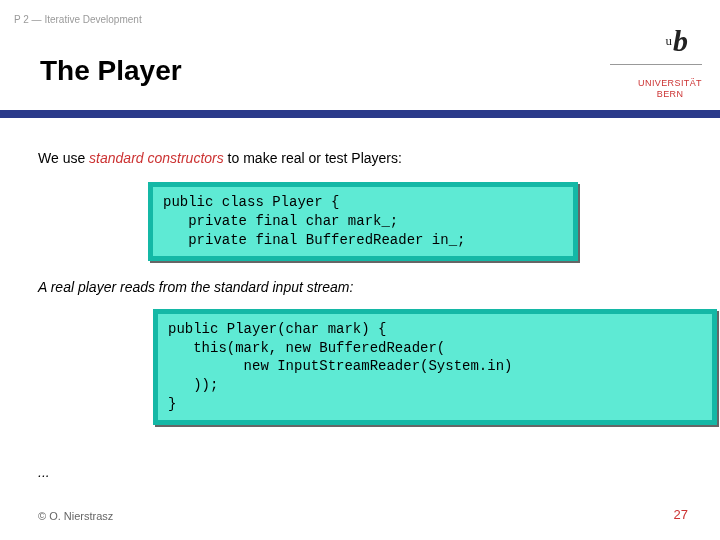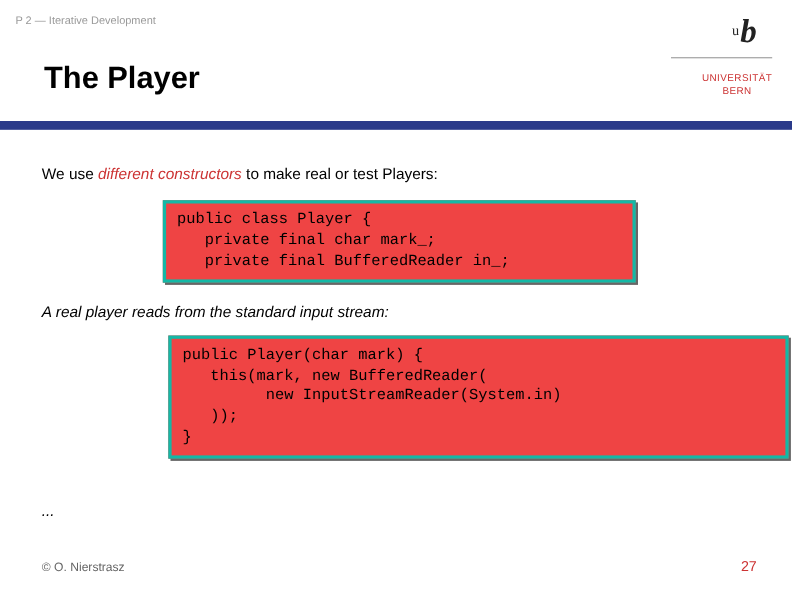--- a/index.html
+++ b/index.html
@@ -1,32 +1,32 @@
 <!DOCTYPE html>
 <html><head>
 <meta charset="utf-8">
 <style>
   * { margin: 0; padding: 0; box-sizing: border-box; }
   html, body { width: 720px; height: 540px; font-family: Arial, Helvetica, sans-serif; background: #fff; color: #000; }
   .slide { position: relative; width: 720px; height: 540px; padding-left: 20px; }
   .crumb { position: absolute; top: 14px; left: 14px; font-size: 10px; color: #9a9a9a; }
-  .logo-block { position: absolute; top: 4px; right: 0; width: 110px; height: 118px; }
+  .logo-block { position: absolute; top: 16px; right: 0; width: 110px; height: 118px; }
   .ub-mark { position: absolute; top: 8px; right: 32px; }
   .ub-mark .b-letter { font-family: Georgia, 'Times New Roman', serif; font-style: italic; font-size: 30px; font-weight: 600; color: #222; }
   .ub-mark .u-sup { font-family: Georgia, serif; font-size: 13px; vertical-align: super; color: #222; margin-right: 1px; }
   .ub-rule { position: absolute; top: 48px; left: 0; right: 18px; height: 1px; background: #999; }
   .uni-label { position: absolute; top: 62px; right: 18px; text-align: center; font-size: 9px; letter-spacing: 0.4px; color: #c33; line-height: 1.25; }
   .title { position: absolute; top: 55px; left: 40px; font-size: 28px; font-weight: bold; color: #000; }
   .whitebar { position: absolute; top: 98px; left: 0; right: 110px; height: 12px; background: #fff; }
   .bluebar { position: absolute; top: 110px; left: 0; right: 0; height: 8px; background: #2a3a8a; }
   .content { position: absolute; top: 150px; left: 38px; right: 38px; }
   .line1 { font-size: 14px; margin-bottom: 16px; }
   .em { font-style: italic; }
   .linered { color: #c33; }
-  .codebox { border: 3px solid #14b8a6; box-shadow: 2px 2px 0 #666; background: #ef4444; font-family: "Courier New", Courier, monospace; font-size: 14px; line-height: 1.35; padding: 6px 10px; white-space: pre; margin: 0 auto; }
+  .codebox { border: 5px solid #14b8a6; box-shadow: 2px 2px 0 #666; background: #5eead4; font-family: "Courier New", Courier, monospace; font-size: 14px; line-height: 1.35; padding: 6px 10px; white-space: pre; margin: 0 auto; }
   .cb1 { width: 430px; margin-left: 110px; margin-bottom: 18px; }
   .mid { font-size: 14px; font-style: italic; margin-bottom: 14px; }
   .cb2 { width: 564px; margin-left: 115px; margin-bottom: 18px; }
   .tail { font-size: 14px; font-style: italic; line-height: 1.4; }
   .footer-left { position: absolute; bottom: 18px; left: 38px; font-size: 11px; color: #666; }
   .footer-right { position: absolute; bottom: 18px; right: 32px; font-size: 13px; color: #c33; }
 </style>
 </head>
 <body>
 
@@ -44,21 +44,21 @@
       <div>BERN</div>
     </div>
   </div>
 
   <div class="title">The Player</div>
   <div class="whitebar"></div>
   <div class="bluebar"></div>
 
   <div class="content">
     <p class="line1">
-      <span>We use </span><span class="em linered">different constructors</span><span> to make real or test Players:</span>
+      <span>We use </span><span class="em linered">standard constructors</span><span> to make real or test Players:</span>
     </p>
 
     <div class="codebox cb1">public class Player {
    private final char mark_;
    private final BufferedReader in_;</div>
 
     <p class="mid">A real player reads from the standard input stream:</p>
 
     <div class="codebox cb2">public Player(char mark) {
    this(mark, new BufferedReader(

